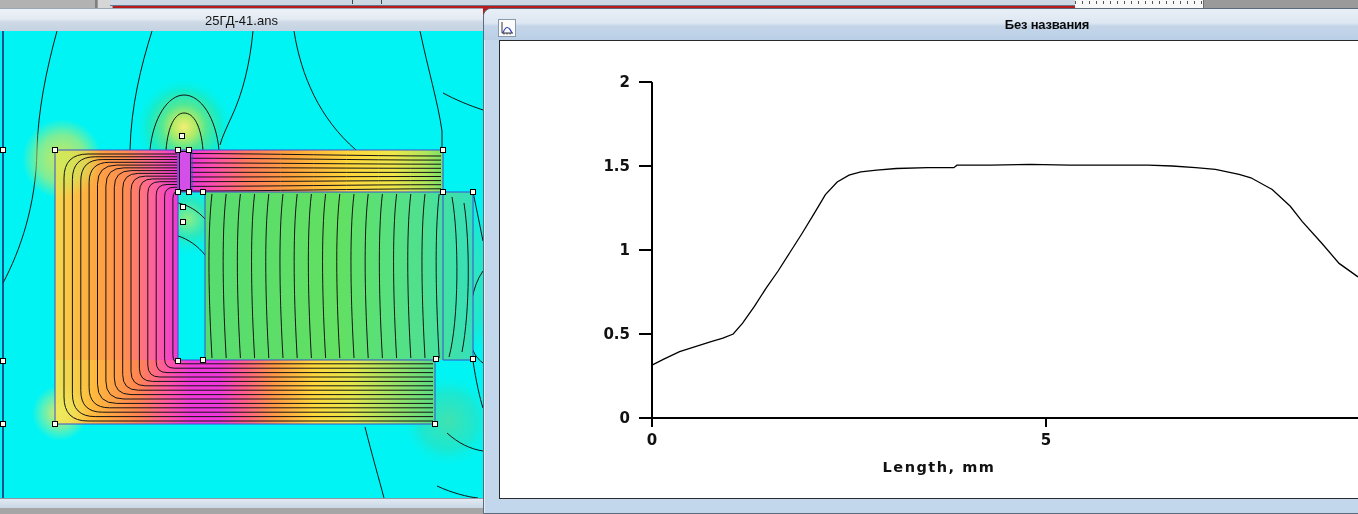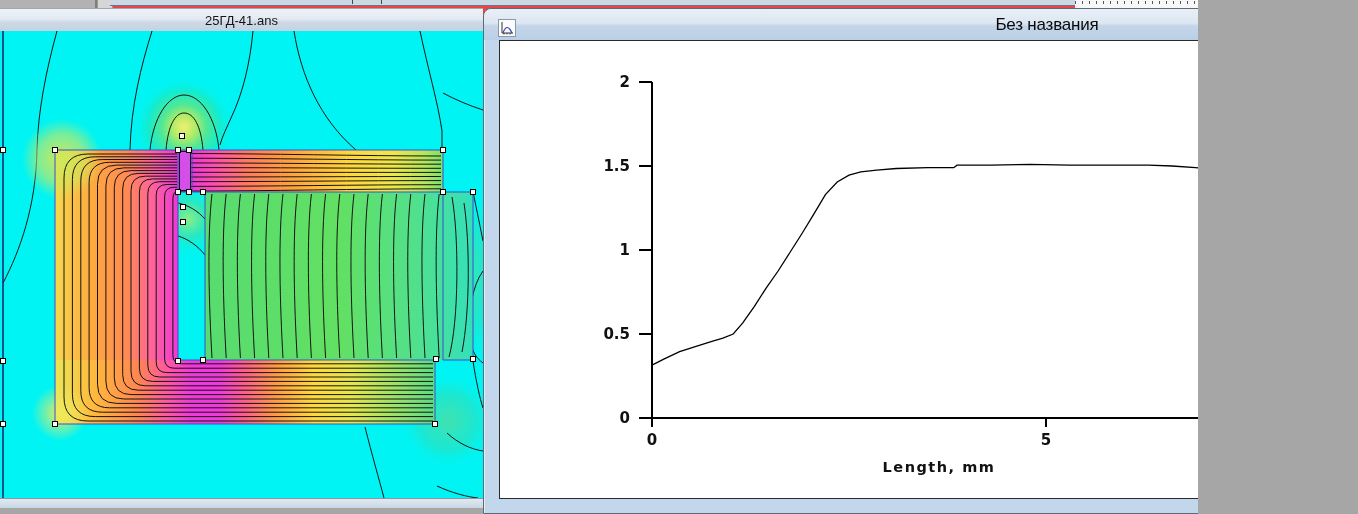--- a/index.html
+++ b/index.html
@@ -1,17 +1,17 @@
 <!DOCTYPE html>
 <html><head>
 <meta charset="utf-8">
 <style>
   html,body{margin:0;padding:0;background:#a6a6a6;}
-  #screen{position:relative;width:1198px;height:514px;overflow:hidden;
-          font-family:"Liberation Sans",sans-serif;background:#ef4444;}
+  #screen{position:relative;width:1358px;height:514px;overflow:hidden;
+          font-family:"Liberation Sans",sans-serif;background:#b91c1c;}
   
   .bg-strip{position:absolute;}
   #bg-topbar{left:110px;top:0;width:970px;height:5px;background:#ccd8e4;border-bottom:1px solid #66788c;}
   #bg-gray-left{left:0;top:0;width:95px;height:8px;background:#b2b2b2;border-right:2px solid #7e7e7e;border-bottom:1px solid #8a8a8a;}
   #bg-tab{left:97px;top:0;width:14px;height:8px;background:#d6d6d6;border:1px solid #9a9a9a;border-top:none;}
   #bg-ruler{left:1075px;top:0;width:128px;height:8px;background:#f8f8f8;
             background-image:repeating-linear-gradient(90deg,#555 0 1px,transparent 1px 7px);
             background-size:100% 3px;background-repeat:no-repeat;background-position:0 1px;}
   #bg-gray-right{left:1203px;top:0;width:155px;height:8px;background:#9a9a9a;border-left:1px solid #6e6e6e;}
   .bg-tick{position:absolute;top:0;width:1px;height:4px;background:#444;}
@@ -28,21 +28,21 @@
   #win-left .bottomstrip{position:absolute;left:0;top:490px;width:483px;height:9px;
      background:linear-gradient(#e0e9f1,#c9d7e5);border-top:1px solid #8a98a8;}
 
   
   #win-right{position:absolute;left:483px;top:8px;width:1094px;height:504px;z-index:3;
      background:#c2d6ec;border:1px solid #5a6b7d;border-radius:8px 8px 0 0;
      box-shadow:inset 0 1px 0 #f2f7fc, inset 1px 0 0 #e4edf6;}
   #win-right .titlebar{position:absolute;left:0;top:0;width:100%;height:31px;border-radius:8px 8px 0 0;
      background:linear-gradient(#e9eff7 0%,#dde7f2 45%,#c4d5e9 55%,#bacfe6 100%);
      display:flex;align-items:center;justify-content:center;}
-  #win-right .title-text{font-size:17px;font-weight:normal;letter-spacing:-0.2px;color:#0a0a0a;padding-left:32px;}
+  #win-right .title-text{font-size:13px;font-weight:bold;letter-spacing:-0.2px;color:#0a0a0a;padding-left:32px;}
   #win-right .win-icon{position:absolute;left:14px;top:10px;width:16px;height:16px;background:#fbfbfb;
      border:1px solid #8899aa;}
   #win-right .client{position:absolute;left:15px;top:31px;width:1078px;height:457px;
      background:#ffffff;border:1px solid #2a2a2a;border-right:none;}
   svg text{font-family:"DejaVu Sans","Liberation Sans",sans-serif;}
 </style>
 </head>
 <body>
 
 <div id="screen">

